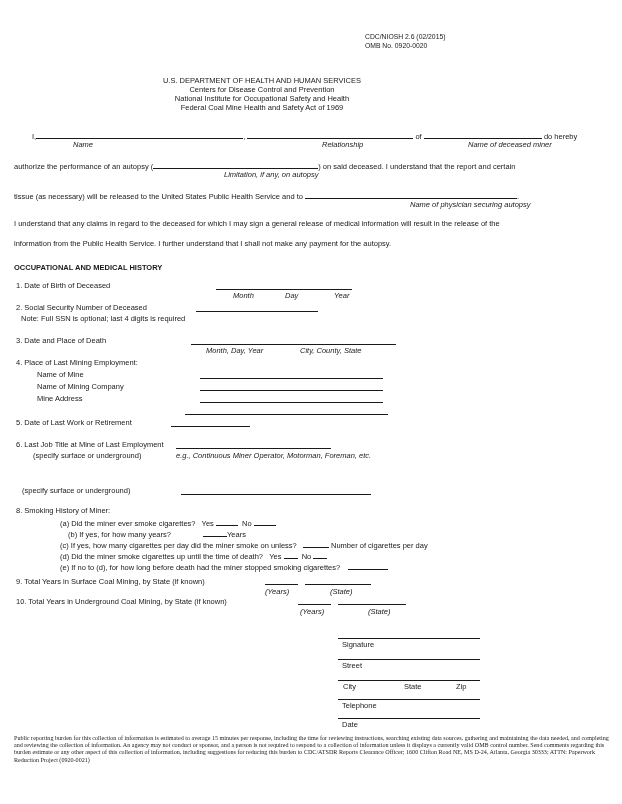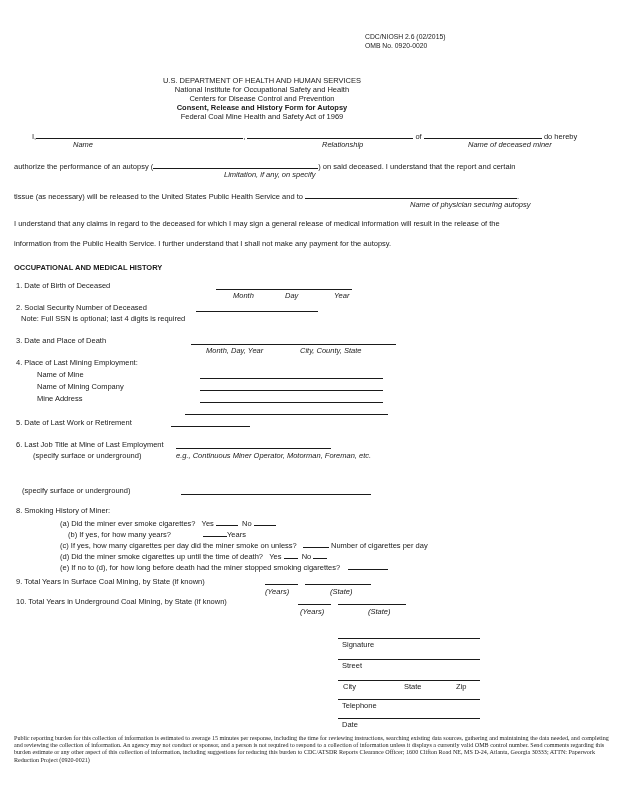--- a/index.html
+++ b/index.html
@@ -22,41 +22,40 @@
 </head>
 <body>
 
 <div class="page">
 
   <div class="abs meta" style="left:365px;top:33px">CDC/NIOSH 2.6 (02/2015)</div>
   <div class="abs meta" style="left:365px;top:42px">OMB No. 0920-0020</div>
 
   <div class="abs ctr hdr" style="left:0;top:76px;width:524px;">
     <div>U.S. DEPARTMENT OF HEALTH AND HUMAN SERVICES</div>
+    <div>Centers for Disease Control and Prevention</div>
     <div>National Institute for Occupational Safety and Health</div>
-    <div>Centers for Disease Control and Prevention</div>
-    <div class="bold">Consent, Release and History Form for Autopsy</div>
     <div>Federal Coal Mine Health and Safety Act of 1969</div>
   </div>
 
   <div class="abs" style="left:32px;top:130px">
     <span>I,</span><span class="b" style="width:207px"></span><span>,</span>
     <span class="b" style="width:166px"></span>
     <span>of</span>
     <span class="b" style="width:118px"></span>
     <span>do hereby</span>
   </div>
   <div class="abs it" style="left:73px;top:140px">Name</div>
   <div class="abs it" style="left:322px;top:140px">Relationship</div>
   <div class="abs it" style="left:468px;top:140px">Name of deceased miner</div>
 
   <div class="abs" style="left:14px;top:160px">
     <span>authorize the performance of an autopsy (</span><span class="b" style="width:165px"></span><span>) on said deceased.  I understand that the report and certain</span>
   </div>
-  <div class="abs it" style="left:224px;top:170px">Limitation, if any, on specify</div>
+  <div class="abs it" style="left:224px;top:170px">Limitation, if any, on autopsy</div>
 
   <div class="abs" style="left:14px;top:190px">
     <span>tissue (as necessary) will be released to the United States Public Health Service and to</span>
     <span class="b" style="width:212px"></span><span>.</span>
   </div>
   <div class="abs it" style="left:410px;top:200px">Name of physician securing autopsy</div>
 
   <div class="abs" style="left:14px;top:219px">I understand that any claims in regard to the deceased for which I may sign a general release of medical information will result in the release of the</div>
   <div class="abs" style="left:14px;top:239px">information from the Public Health Service.  I further understand that I shall not make any payment for the autopsy.</div>
 

